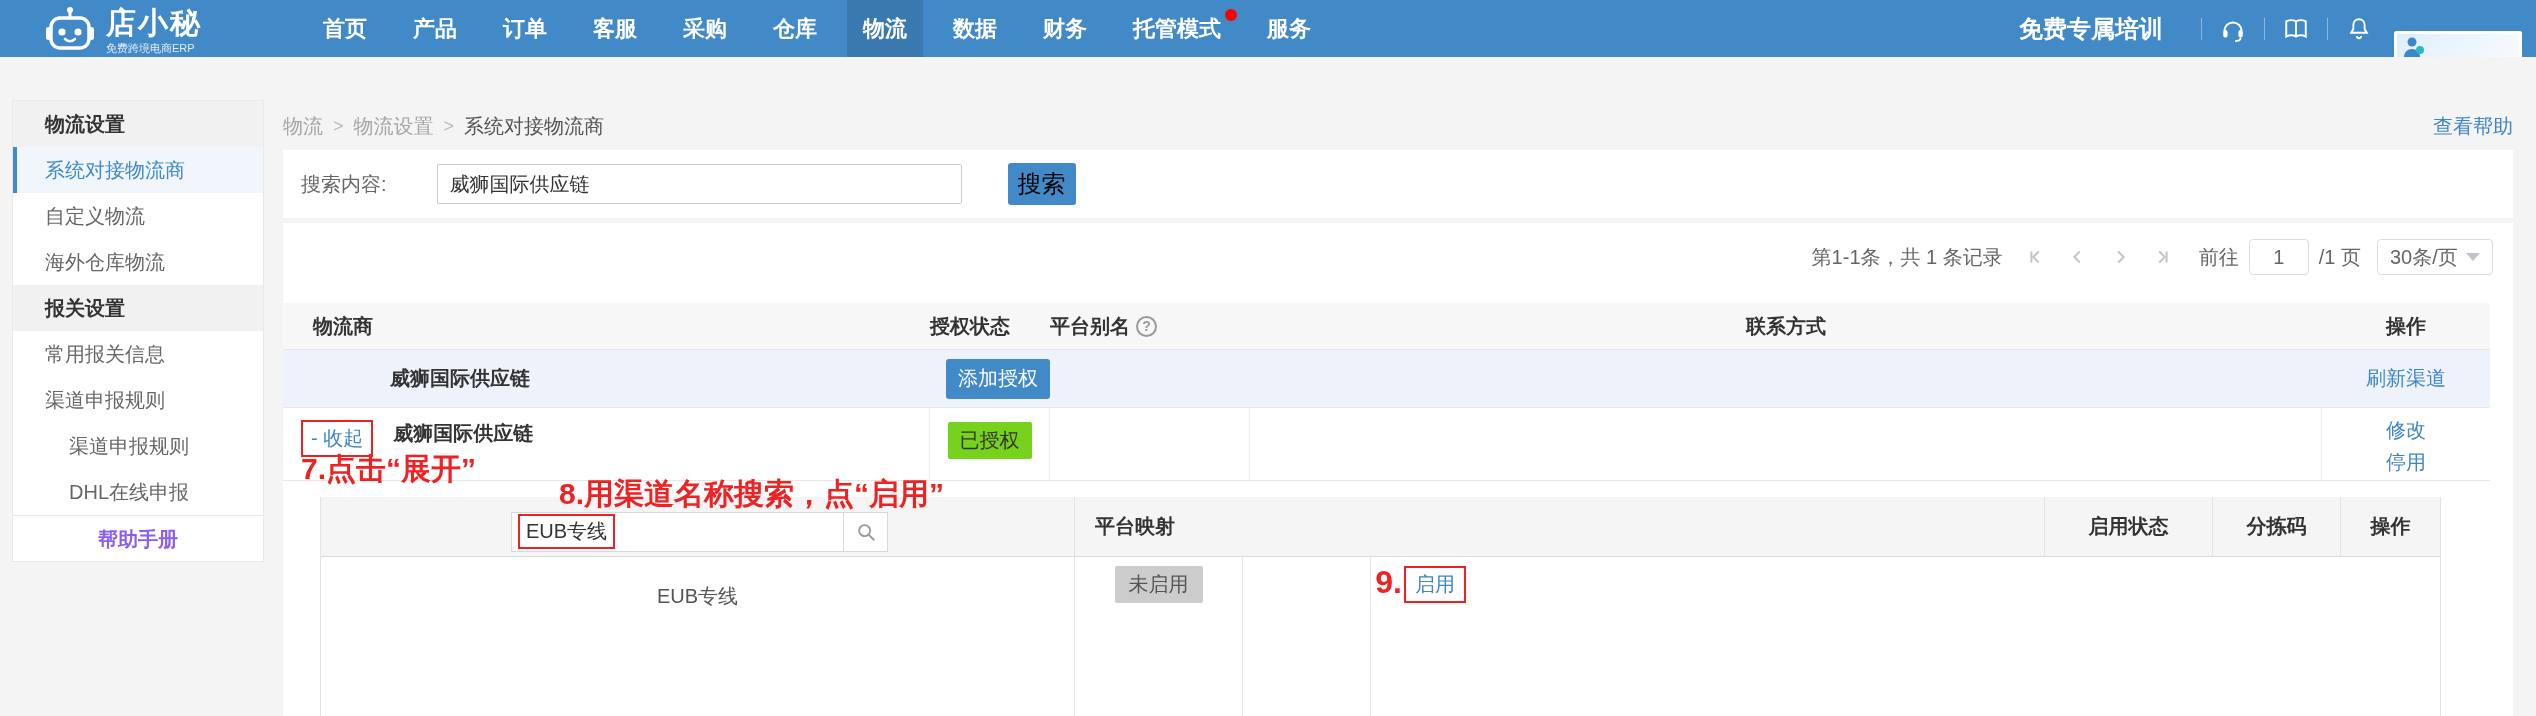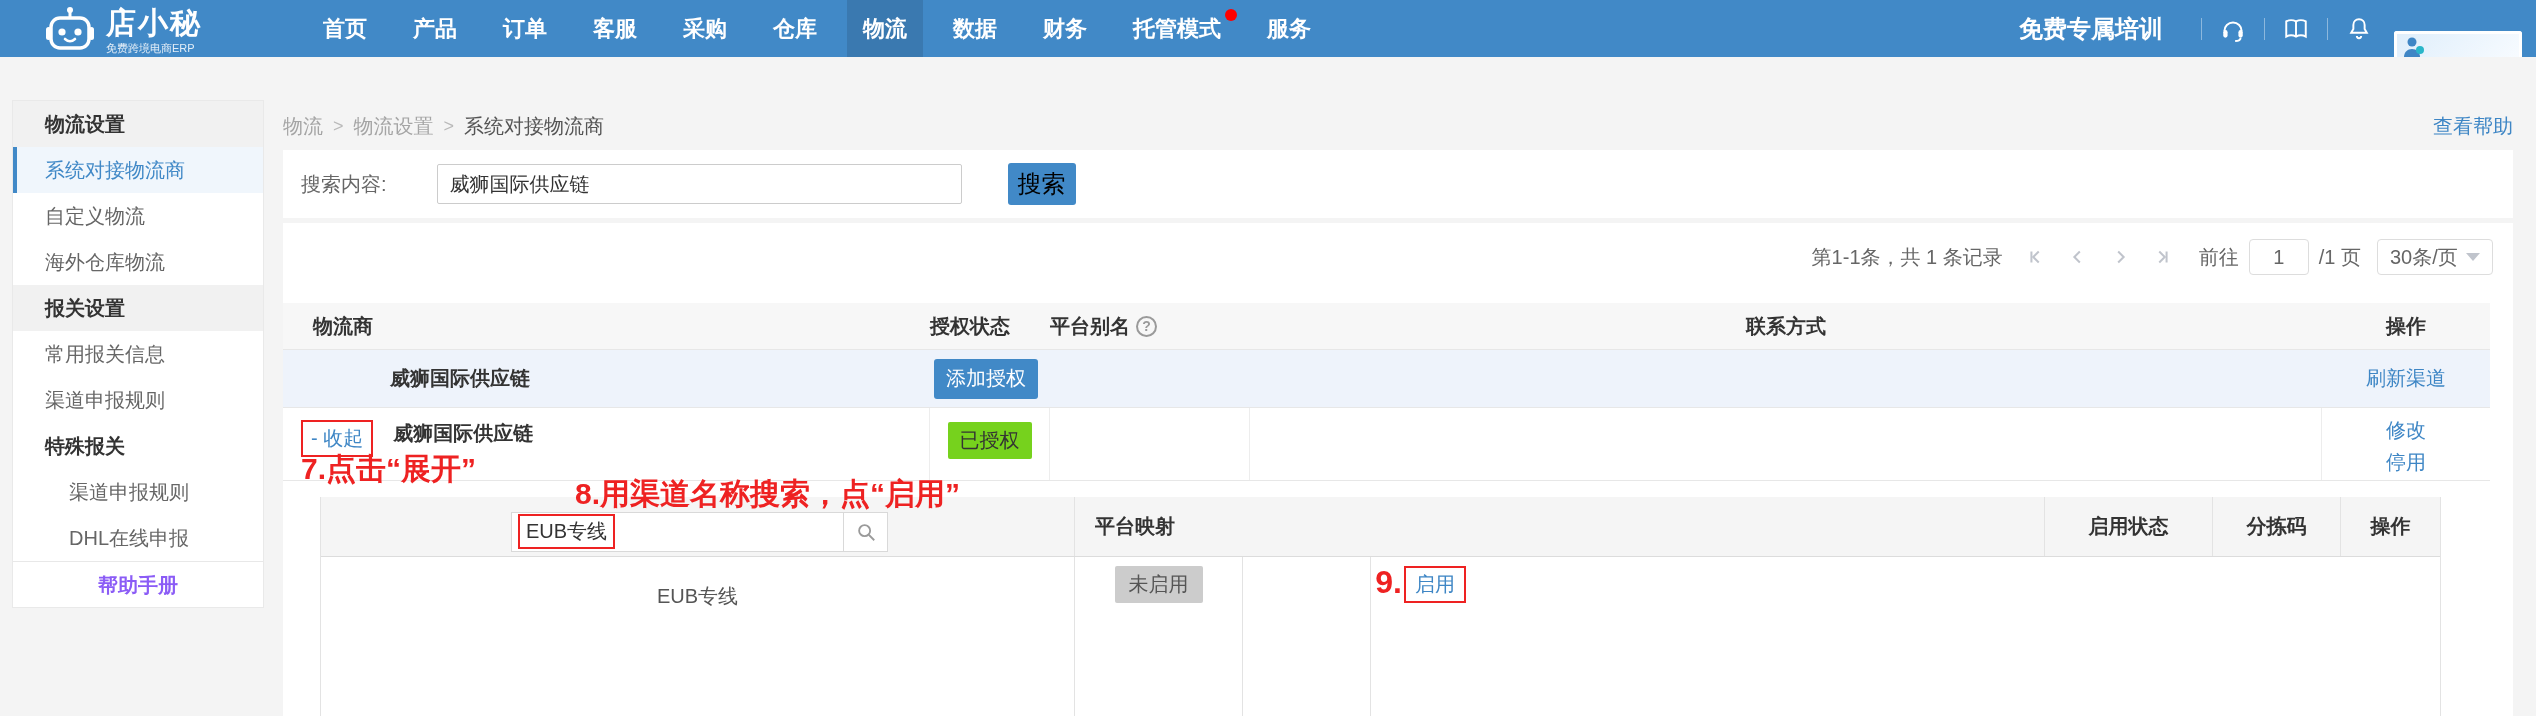--- a/index.html
+++ b/index.html
@@ -79,21 +79,21 @@
   .th.c1{ padding-left:30px; }
   .th.c4{ justify-content:center; }
   .th.c5{ justify-content:center; }
   .qicon{ display:inline-flex; align-items:center; justify-content:center; width:21px; height:21px;
           border:2px solid #9a9a9a; border-radius:50%; color:#9a9a9a; font-size:14px; font-weight:bold;
           margin-left:6px; cursor:pointer;}
   .trow1{ position:absolute; left:0; top:127px; width:2207px; height:58px; background:#eef3fb;
           border-bottom:1px solid #e7e7e7; display:flex; align-items:center; }
   .r1-name{ padding-left:107px; font-weight:bold; }
   .btn-auth{ width:104px; height:40px; background:#4189c7; color:#fff; border:none; border-radius:3px;
-             font-size:20px; font-family:inherit; cursor:pointer; margin-left:4px;}
+             font-size:20px; font-family:inherit; cursor:pointer; margin-left:16px;}
   .link{ color:#3e86c5; cursor:pointer; }
   .trow2{ position:absolute; left:0; top:185px; width:2207px; height:73px; background:#fff;
           border-bottom:1px solid #e7e7e7; display:flex; }
   .trow2 > div{ border-right:1px solid #ededed; display:flex; align-items:flex-start; }
   .trow2 > div:last-child{ border-right:none; }
   .redbox{ display:inline-block; border:2px solid #ee2222; padding:3px 8px; }
   .collapse-cell{ padding:12px 0 0 18px; }
   .r2-name{ font-weight:bold; margin-left:20px; padding-top:18px; }
   .badge-green{ display:inline-block; background:#76d21d; color:#333; padding:5px 12px;
                 border-radius:2px; margin-top:14px; }
@@ -208,21 +208,20 @@
   </div>
 
   <div class="sidebar">
     <div class="sb-row sb-header">物流设置</div>
     <div class="sb-row sb-active">系统对接物流商</div>
     <div class="sb-row">自定义物流</div>
     <div class="sb-row">海外仓库物流</div>
     <div class="sb-row sb-header">报关设置</div>
     <div class="sb-row">常用报关信息</div>
     <div class="sb-row">渠道申报规则</div>
-    <div class="sb-row sb-subheader">特殊报关</div>
     <div class="sb-row sb-sub">渠道申报规则</div>
     <div class="sb-row sb-sub">DHL在线申报</div>
     <div class="sb-row sb-help">帮助手册</div>
   </div>
 
   <div class="crumbrow">
     <span class="crumb">物流</span>
     <span class="crumb-sep">&gt;</span>
     <span class="crumb">物流设置</span>
     <span class="crumb-sep">&gt;</span>
@@ -304,21 +303,21 @@
       </div>
       <div class="c3"></div>
       <div class="c4"></div>
       <div class="c5 r2-ops">
         <span class="link">修改</span>
         <span class="link">停用</span>
       </div>
     </div>
 
     <div class="anno" style="left:18px; top:226px;">7.点击“展开”</div>
-    <div class="anno" style="left:292px; top:251px;">8.用渠道名称搜索，点“启用”</div>
+    <div class="anno" style="left:276px; top:251px;">8.用渠道名称搜索，点“启用”</div>
 
     <div class="subtable">
       <div class="sub-head">
         <div class="sA">
           <div class="chan-search">
             <span class="val">
               <span class="redbox" style="padding:2px 6px">
                 <span>EUB专线</span>
               </span>
             </span>

